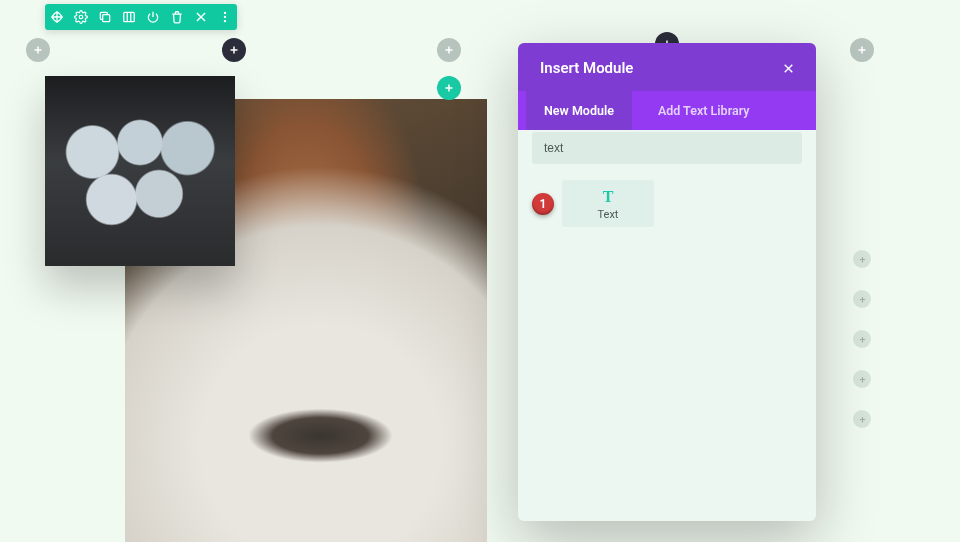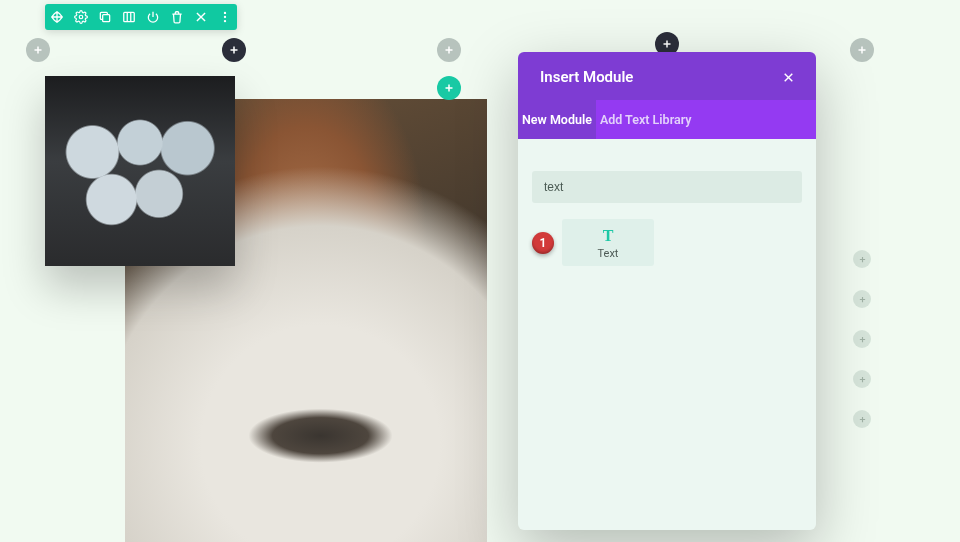--- a/index.html
+++ b/index.html
@@ -78,21 +78,21 @@
       radial-gradient(ellipse 120px 45px at 54% 76%, #3a3530 0%, #4e463e 40%, transparent 60%),
       radial-gradient(circle at 54% 78%, #e9e6df 30%, #d6d2c9 55%, transparent 70%),
       radial-gradient(ellipse 200px 300px at 50% 30%, #a86f49 0%, #8a5534 35%, transparent 60%),
       linear-gradient(160deg, #6b5239 0%, #3f362c 55%, #2c2620 100%);
     z-index: 5;
   }
 
   
   .modal {
     position: absolute;
-    top: 52px; left: 518px;
+    top: 43px; left: 518px;
     width: 298px; height: 478px;
     background: #ecf7f2;
     border-radius: 6px;
     box-shadow: 0 20px 60px rgba(0,0,0,0.25);
     overflow: hidden;
     z-index: 60;
     display: flex; flex-direction: column;
   }
   .modal-header {
     background: #7e3cd3;
@@ -101,32 +101,33 @@
     display: flex; justify-content: space-between; align-items: center;
   }
   .modal-title { font-size: 15px; font-weight: 600; }
   .modal-close { cursor: pointer; width: 16px; height: 16px; display:flex; align-items:center; justify-content:center; }
   .modal-close svg { width: 13px; height: 13px; }
   .modal-tabs {
     background: #943af2;
     display: flex;
   }
   .modal-tab {
-    padding: 12px 4px;
+    padding: 12px 18px;
     font-size: 12.5px;
     font-weight: 600;
     color: #e3d1fb;
     cursor: pointer;
+    margin-left: 8px;
   }
   .modal-tab.active {
     background: #7e3cd3;
     color: #fff;
   }
   .modal-body {
-    padding: 32px 14px;
+    padding: 2px 14px;
     flex: 1;
   }
   .search-input {
     width: 100%;
     border: none;
     background: #dcebe4;
     border-radius: 3px;
     padding: 9px 12px;
     font-size: 12px;
     color: #4a5a53;

